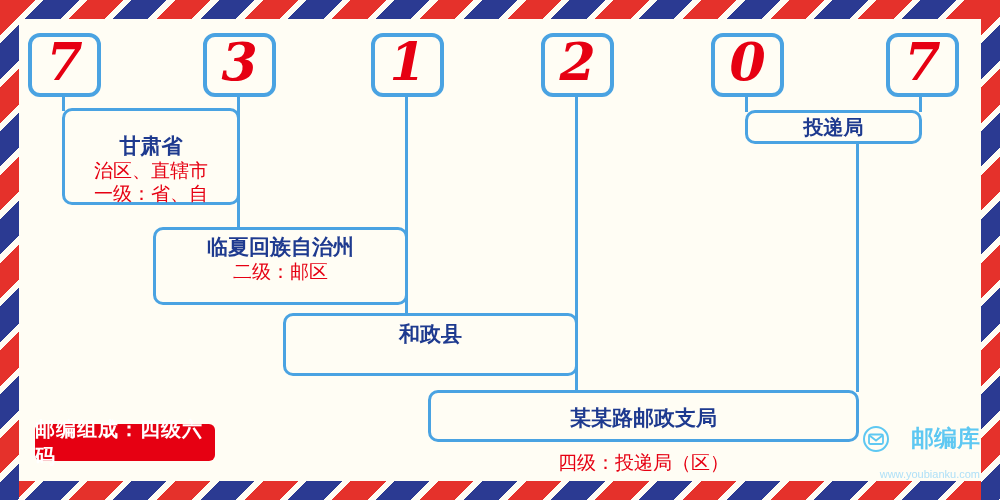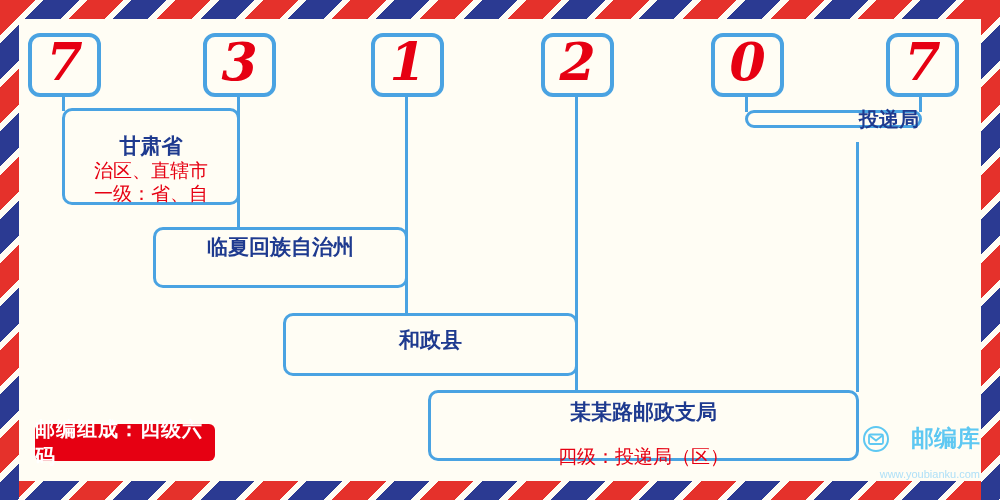--- a/index.html
+++ b/index.html
@@ -131,34 +131,35 @@
   <div class="vline" style="left:745px; top:97px;  height:15px"></div>
   <div class="vline" style="left:919px; top:97px;  height:15px"></div>
   <div class="vline" style="left:856px; top:142px; height:250px"></div>
 
   <div class="callout" style="left:62px; top:108px; width:178px; height:97px; padding-top:22px">
     <div class="callout-name">甘肃省</div>
     <div class="callout-desc">治区、直辖市</div>
     <div class="callout-desc">一级：省、自</div>
   </div>
 
-  <div class="callout" style="left:153px; top:227px; width:255px; height:61px; padding-top:4px">
+  <div class="callout" style="left:153px; top:227px; width:255px; height:78px; padding-top:4px">
     <div class="callout-name">临夏回族自治州</div>
+    <div class="callout-desc">二级：邮区</div>
   </div>
 
-  <div class="callout" style="left:283px; top:313px; width:295px; height:63px; padding-top:11px">
+  <div class="callout" style="left:283px; top:313px; width:295px; height:63px; padding-top:5px">
     <div class="callout-name">和政县</div>
   </div>
 
-  <div class="callout" style="left:428px; top:390px; width:431px; height:71px; padding-top:6px">
+  <div class="callout" style="left:428px; top:390px; width:431px; height:52px; padding-top:12px">
     <div class="callout-name">某某路邮政支局</div>
     <div class="callout-desc" style="margin-top:20px">四级：投递局（区）</div>
   </div>
 
-  <div class="callout" style="left:745px; top:110px; width:177px; height:18px; display:flex; align-items:center; justify-content:flex-end">
+  <div class="callout" style="left:745px; top:110px; width:177px; height:34px; display:flex; align-items:center; justify-content:center">
     <div class="callout-name" style="font-size:20px">投递局</div>
   </div>
 
   <div class="badge">邮编组成：四级六码</div>
 
   <div class="brand">
     <div class="brand-row">
       <svg width="28" height="28" viewBox="0 0 28 28">
         <circle cx="14" cy="14" r="12" fill="none" stroke="currentColor" stroke-width="2"></circle>
         <rect x="7" y="9.5" width="14" height="9.5" rx="1.5" fill="none" stroke="currentColor" stroke-width="1.8"></rect>

